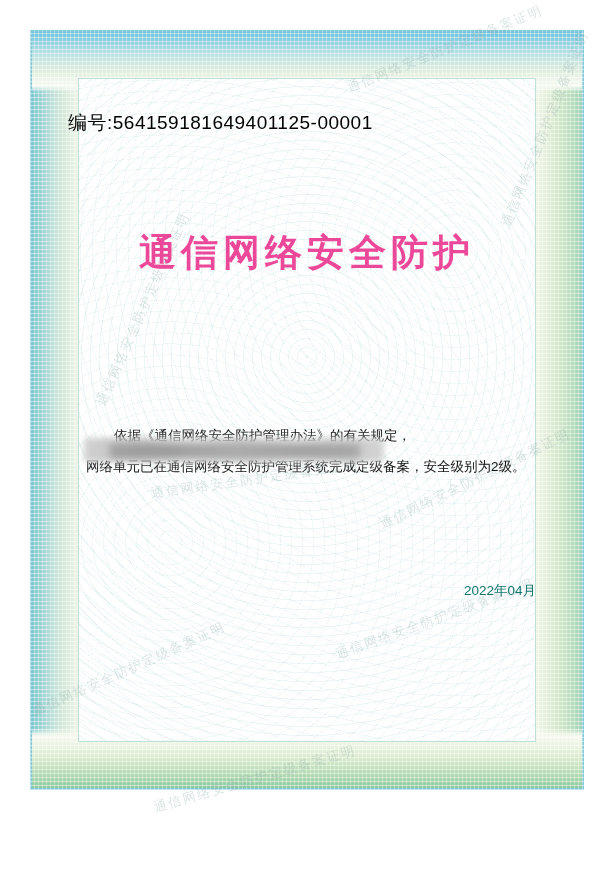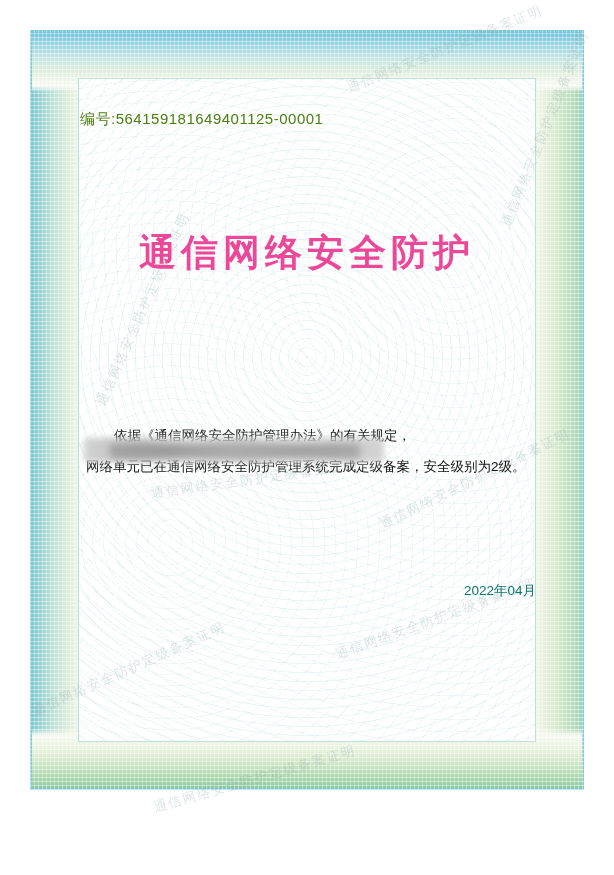--- a/index.html
+++ b/index.html
@@ -126,24 +126,24 @@
   }
 
   
   .content {
     position: absolute;
     inset: 0;
   }
 
   .serial {
     position: absolute;
-    left: 80px;
+    left: 68px;
     top: 110px;
-    font-size: 15px;
-    color: #4d7c0f;
+    font-size: 19px;
+    color: #000000;
     letter-spacing: 0.5px;
     font-family: "Liberation Sans", sans-serif;
   }
 
   .title {
     position: absolute;
     left: 0;
     right: 0;
     text-align: center;
     color: #ec4899;

